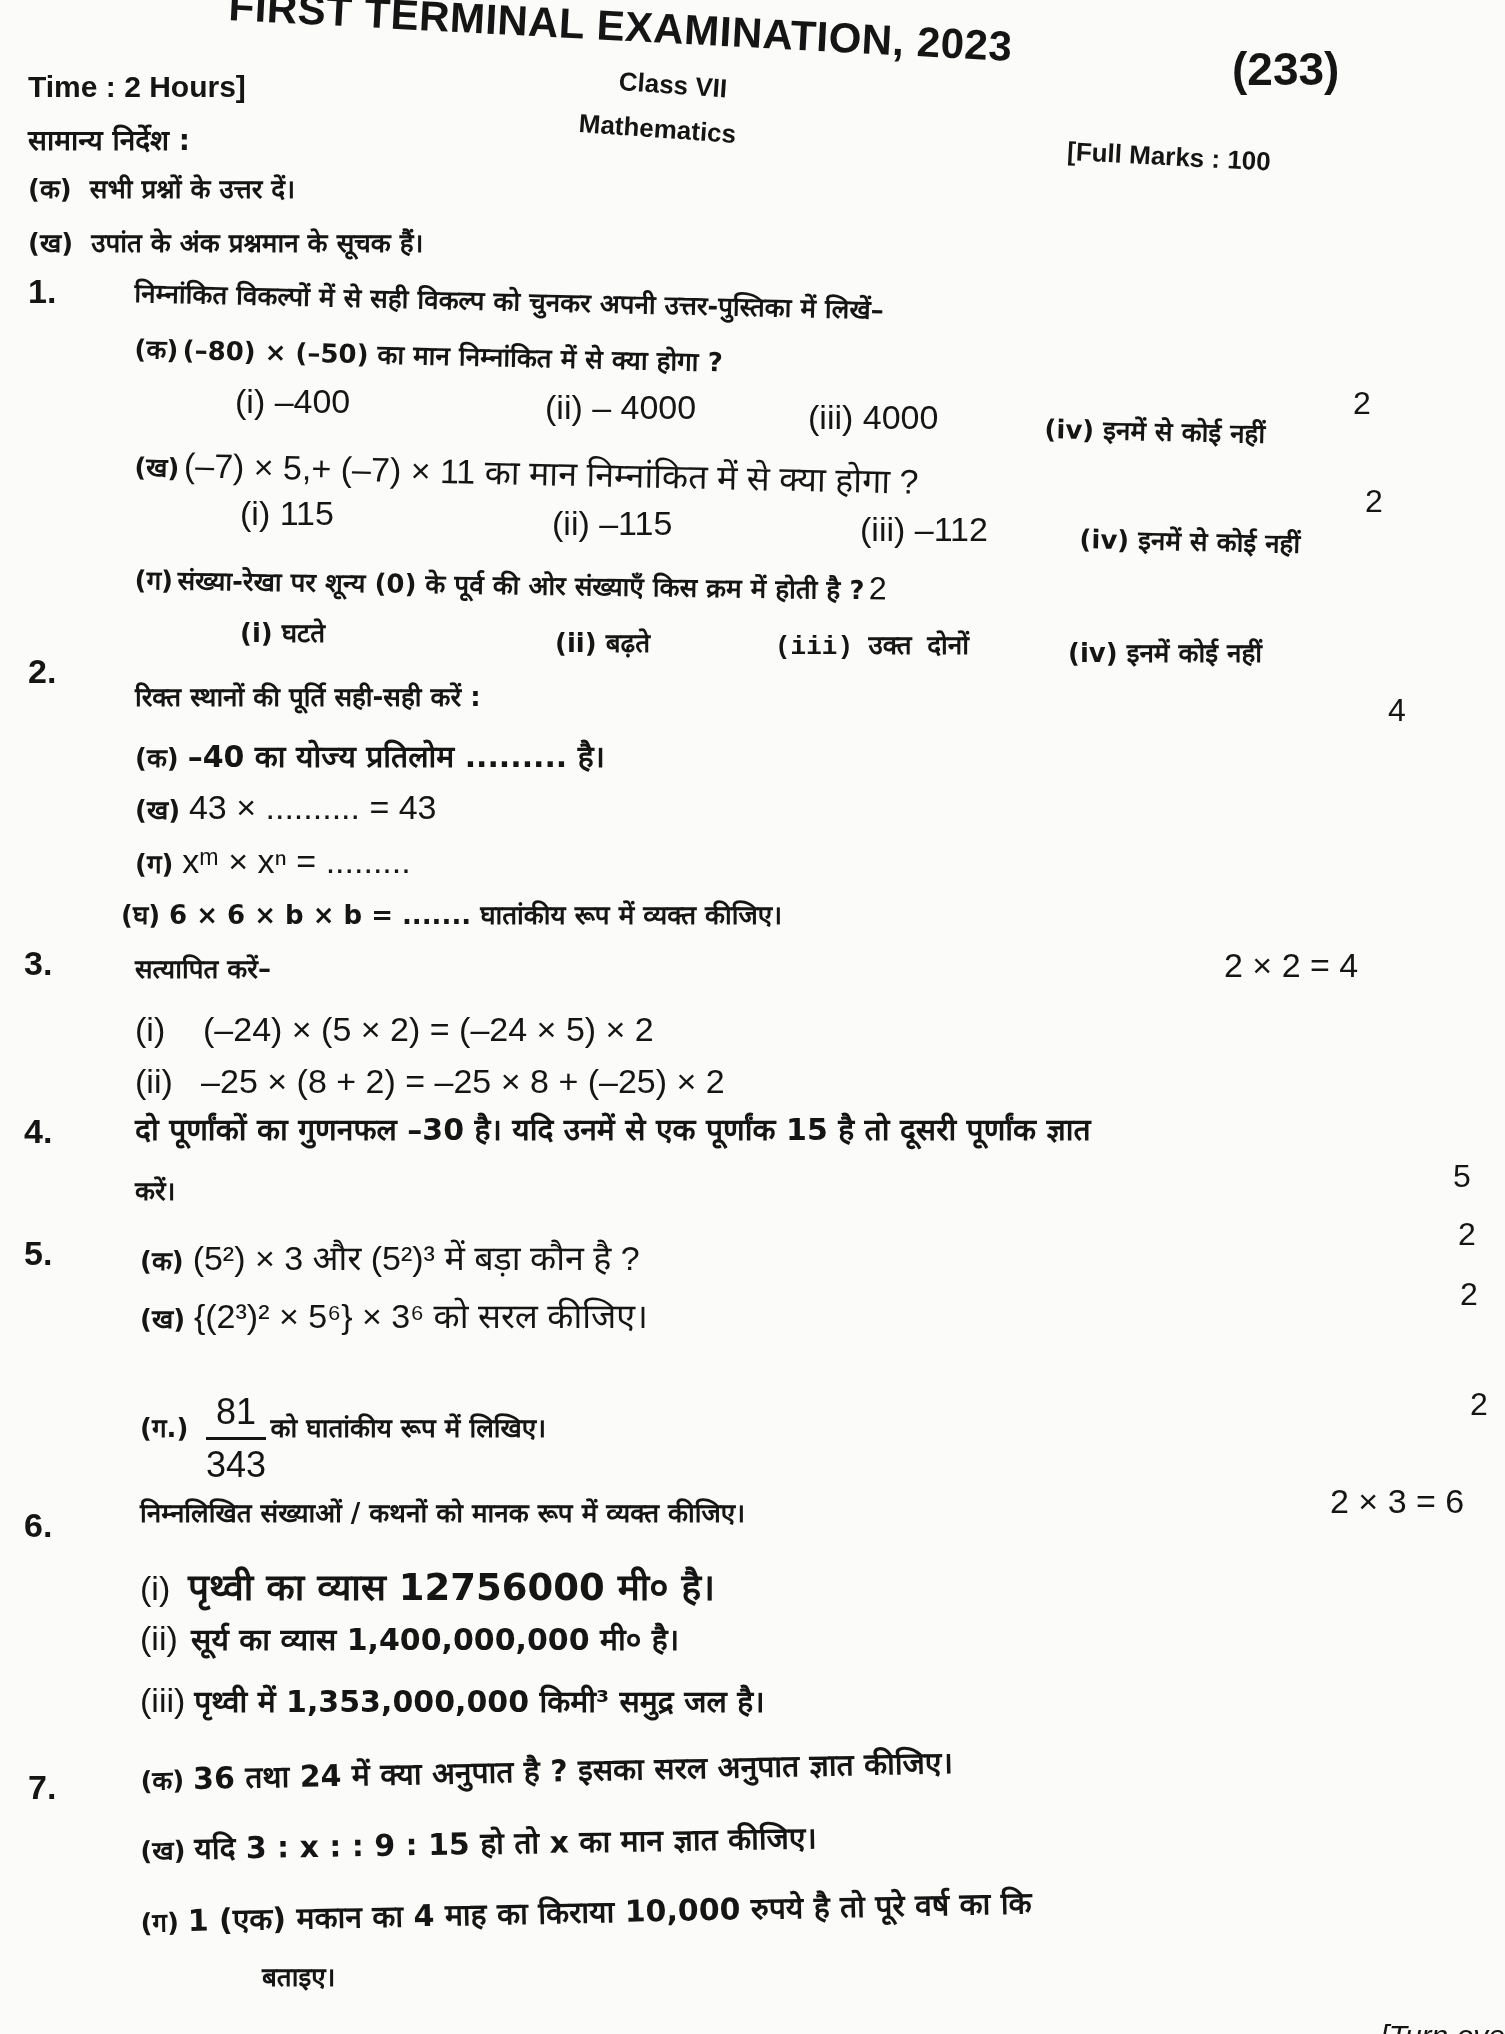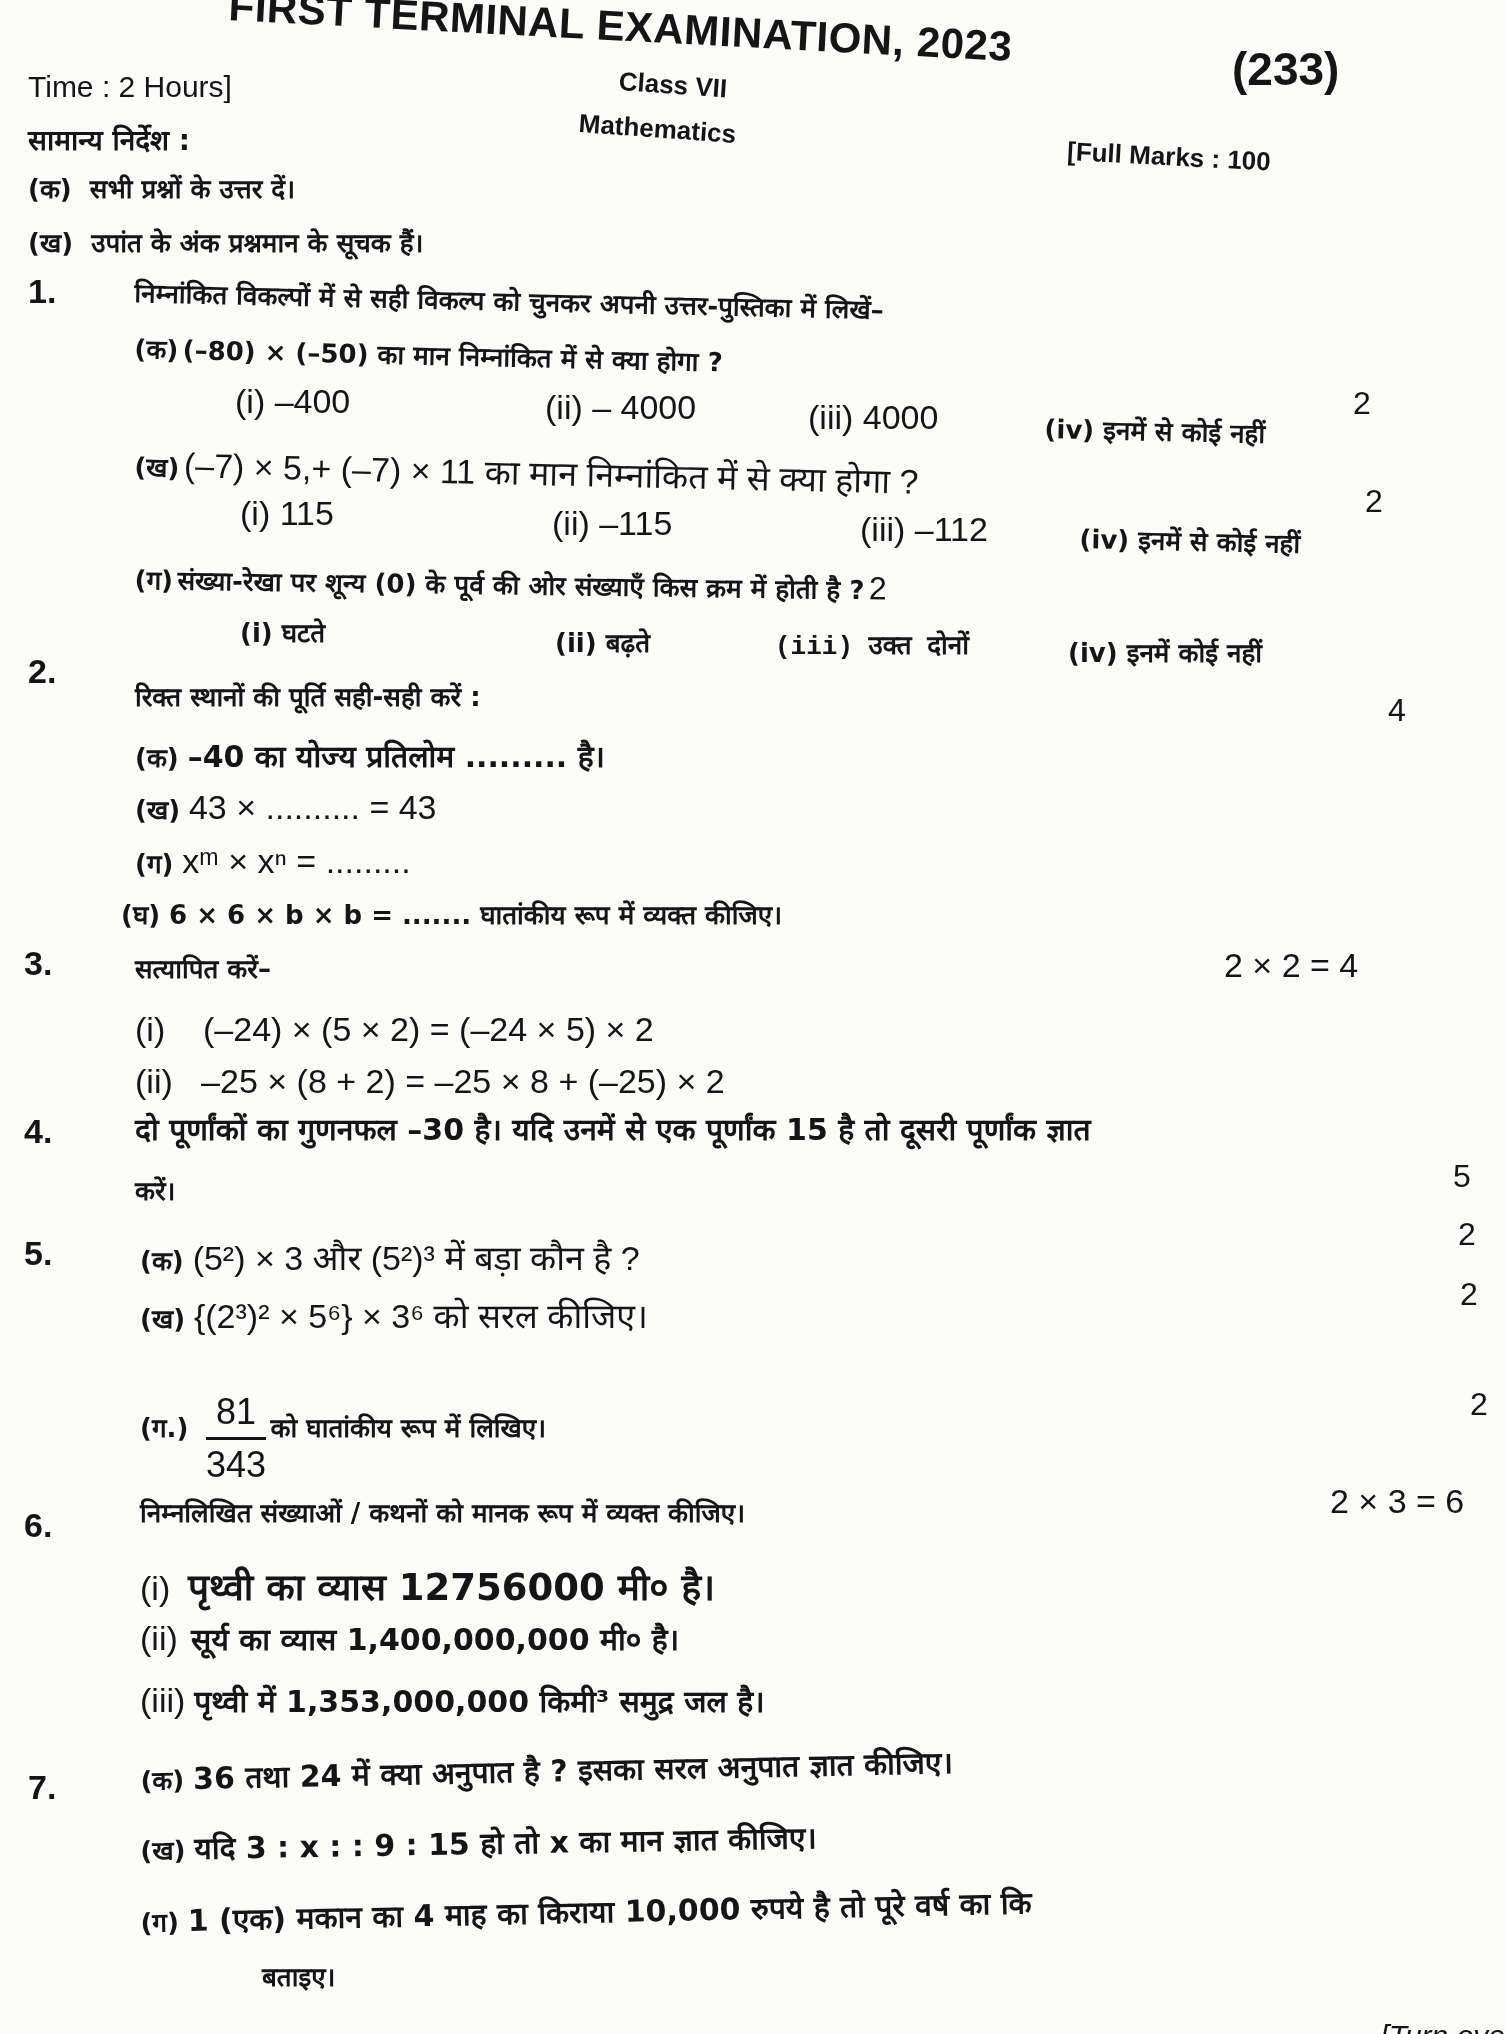--- a/index.html
+++ b/index.html
@@ -6,21 +6,21 @@
   body {
     width: 1505px; height: 2034px; overflow: hidden;
     background: #fbfbf9;
     font-family: "Liberation Sans", "DejaVu Sans", sans-serif;
     color: #151515;
     position: relative;
   }
   .abs { position: absolute; white-space: nowrap; }
   .title { left: 230px; top: -18px; font-size: 42px; font-weight: bold; transform: rotate(3deg); transform-origin: left top; letter-spacing: 0.5px; }
   .code { left: 1232px; top: 42px; font-size: 46px; font-weight: bold; }
-  .time { left: 28px; top: 70px; font-size: 30px; font-weight: normal; }
+  .time { left: 28px; top: 70px; font-size: 30px; font-weight: bold; }
   .class { left: 620px; top: 66px; font-size: 26px; font-weight: bold; transform: rotate(4deg); transform-origin: left top; }
   .subject { left: 580px; top: 108px; font-size: 26px; font-weight: bold; transform: rotate(4deg); transform-origin: left top; }
   .instr-head { left: 28px; top: 120px; font-size: 28px; font-weight: bold; font-family: "DejaVu Sans", sans-serif; }
   .fullmarks { left: 1068px; top: 136px; font-size: 26px; font-weight: bold; transform: rotate(3deg); transform-origin: left top; }
   .hi { font-family: "DejaVu Sans", sans-serif; font-weight: bold; font-size: 26px; }
   .n { font-size: 34px; font-weight: normal; }
   .qnum { font-size: 34px; font-weight: bold; }
   .lbl { font-family: "DejaVu Sans", sans-serif; font-weight: bold; font-size: 26px; }
   .mark { font-size: 32px; font-weight: normal; }
   .frac { display: inline-block; vertical-align: middle; text-align: center; font-size: 36px; margin-top: 11px; }

